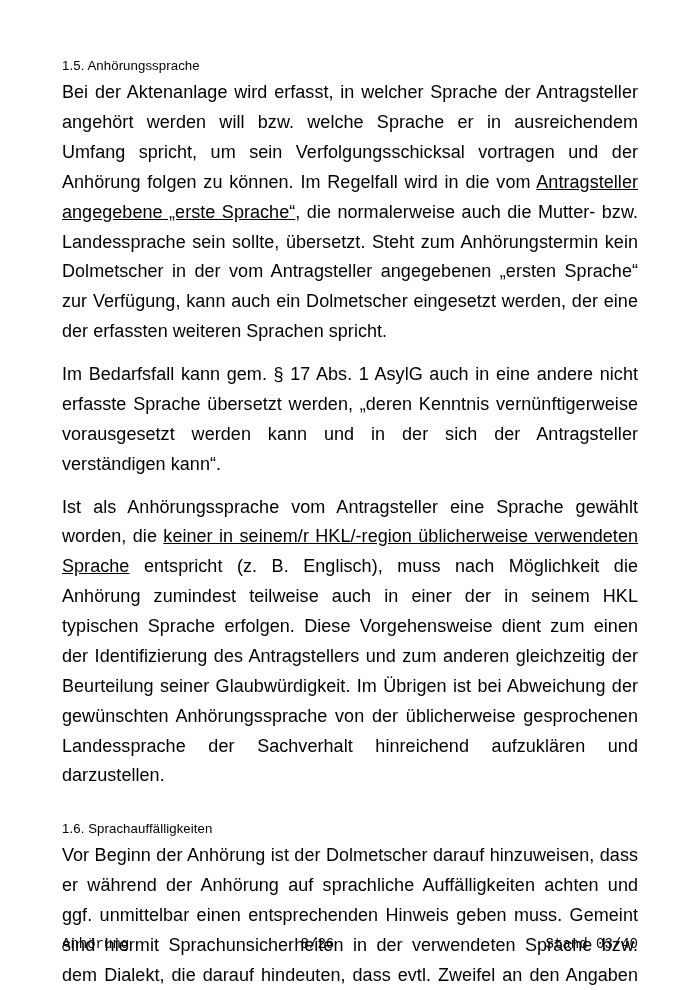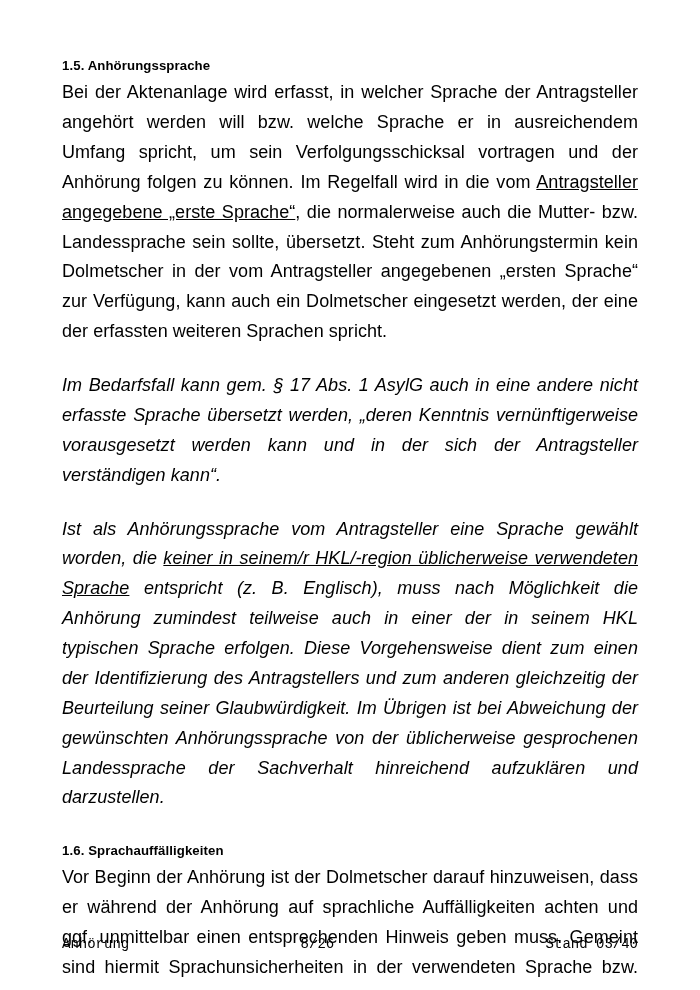--- a/index.html
+++ b/index.html
@@ -15,37 +15,36 @@
   }
   .page {
     position: relative;
     width: 700px;
     height: 990px;
     box-sizing: border-box;
     padding: 56px 62px 0 62px;
   }
   .section-heading {
     font-size: 13.2px;
-    font-weight: bold;
+    font-weight: normal;
     line-height: 1.45;
     margin: 0 0 3px 0;
     letter-spacing: 0.1px;
   }
   .body-par {
     font-size: 18px;
     line-height: 1.66;
     text-align: justify;
     margin: 0;
     letter-spacing: 0.05px;
     -webkit-hyphens: manual;
     hyphens: manual;
   }
   .par-gap {
-    margin-top: 24px;
-    font-style: italic;
+    margin-top: 13px;
   }
   .heading-gap {
     margin-top: 28px;
   }
   .u {
     text-decoration: underline;
   }
   .footer {
     position: absolute;
     left: 62px;

